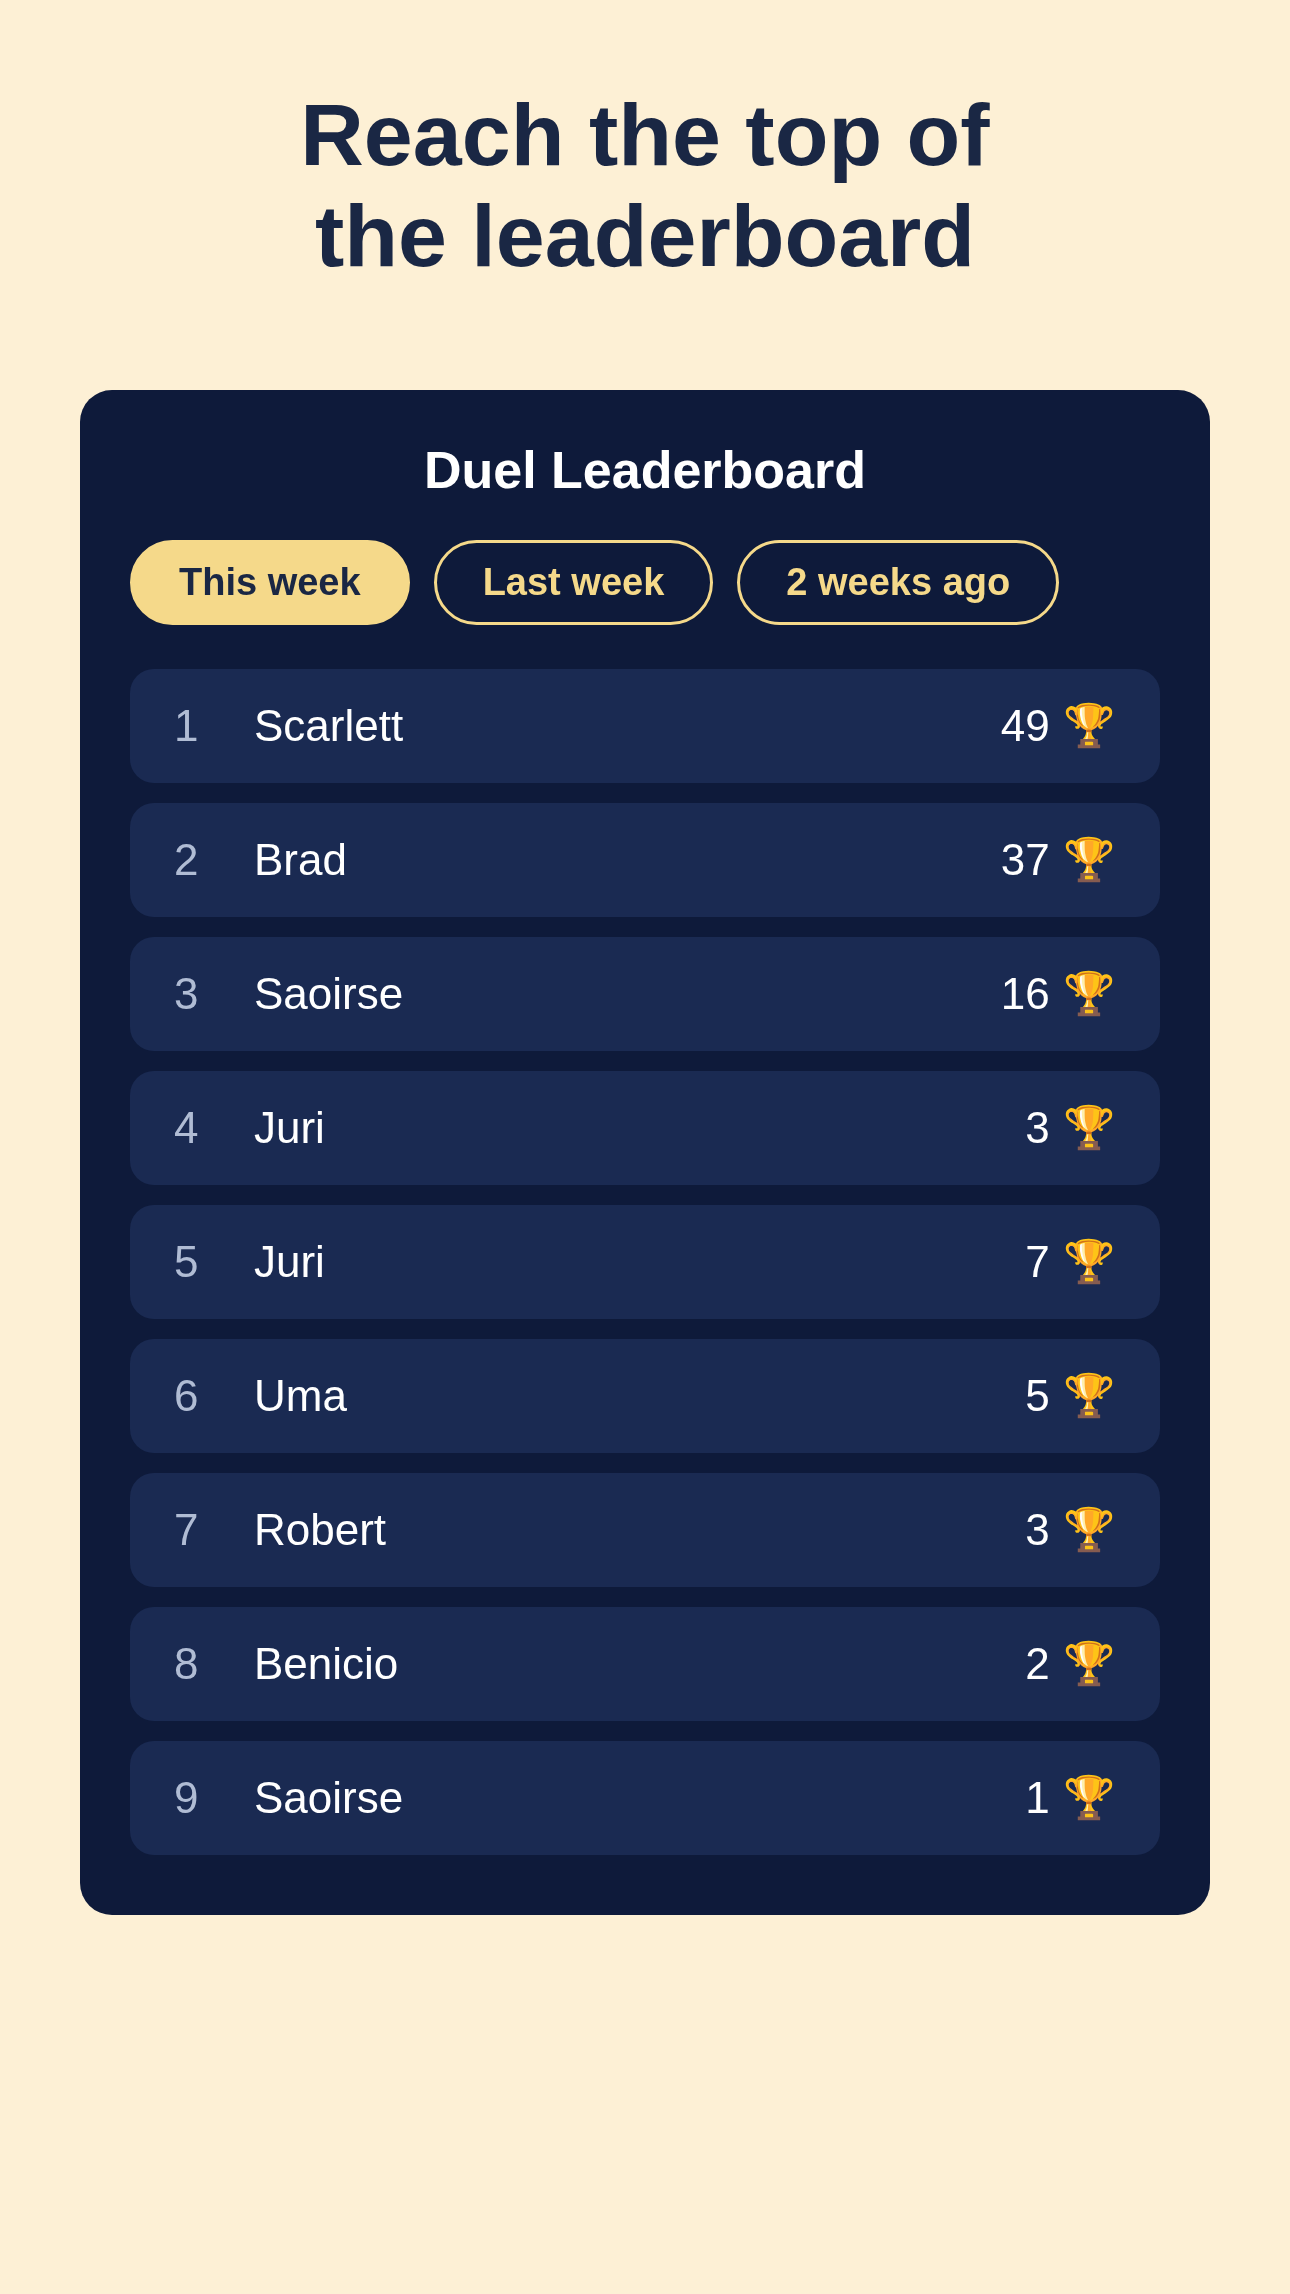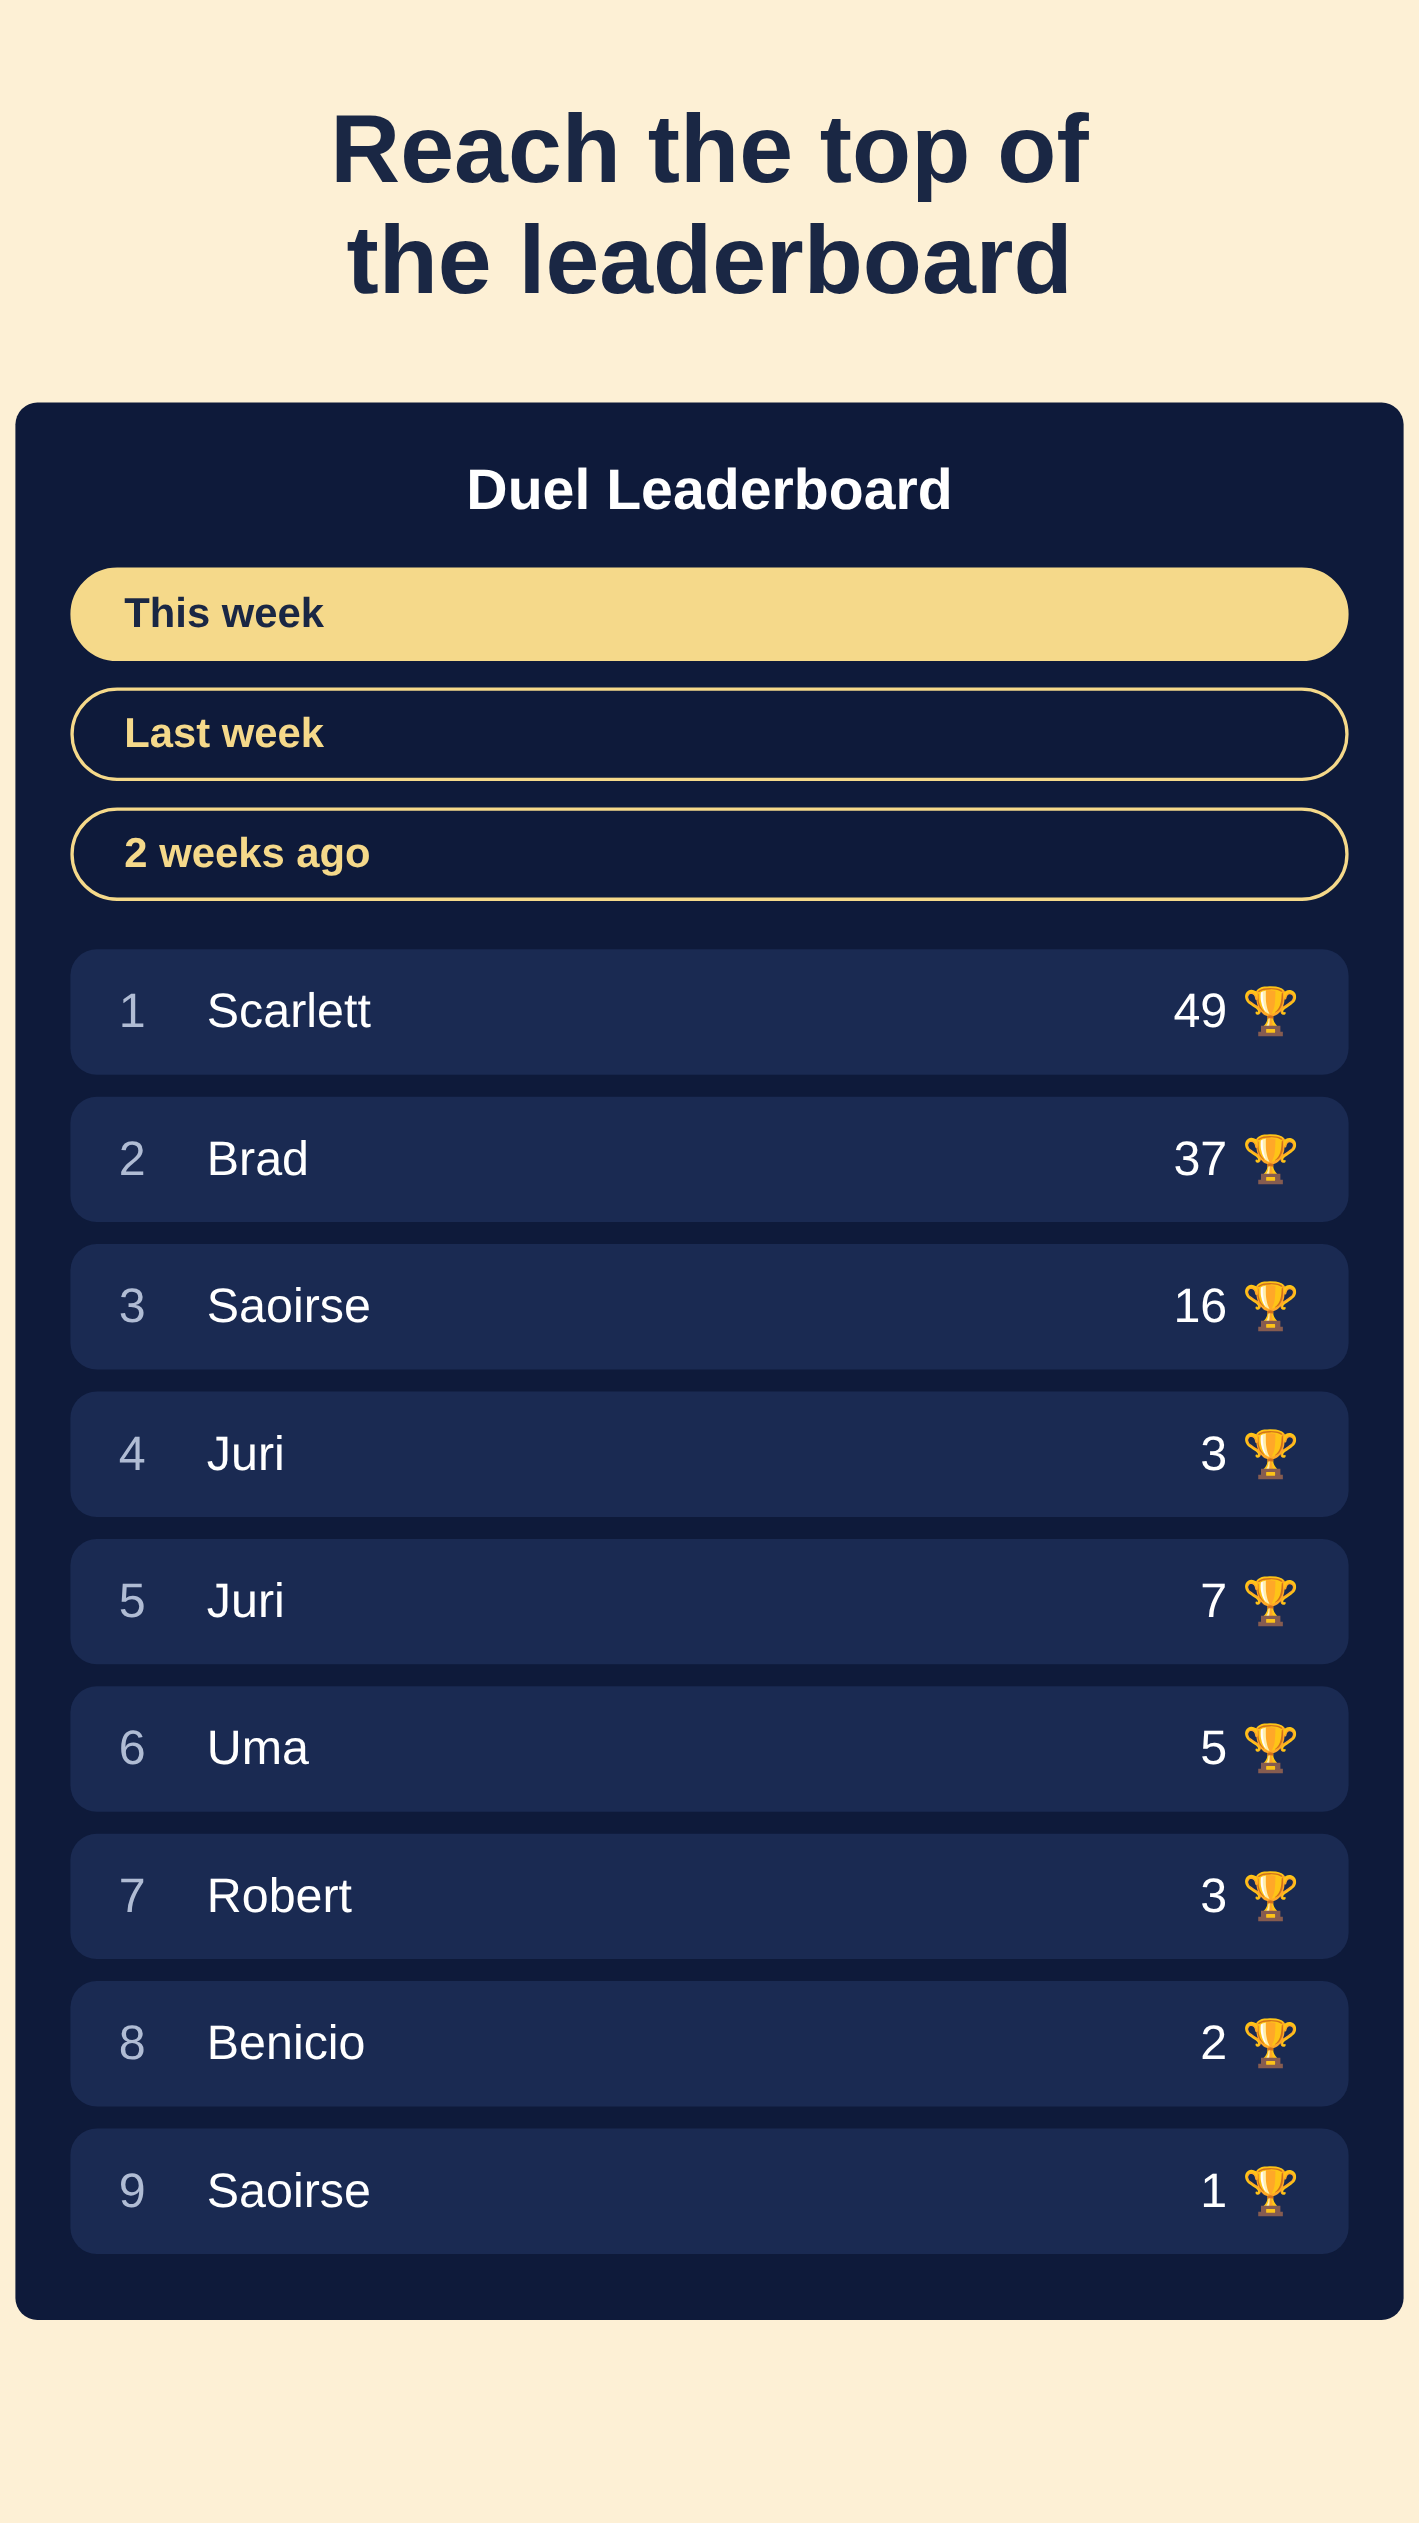--- a/index.html
+++ b/index.html
@@ -25,38 +25,38 @@
       font-size: 88px;
       font-weight: 700;
       line-height: 1.15;
       margin-top: 84px;
       margin-bottom: 80px;
       width: 780px;
     }
 
     .card {
       background-color: #0e1a3a;
-      border-radius: 20px;
-      width: 1262px;
+      border-radius: 32px;
+      width: 1130px;
       padding: 50px 50px 60px 50px;
+      margin-top: 24px;
     }
 
     .card-title {
       color: #ffffff;
       font-size: 52px;
       font-weight: 600;
       text-align: center;
       margin-bottom: 40px;
     }
 
     .tabs {
       display: flex;
       gap: 24px;
       margin-bottom: 44px;
-      flex-direction: column;
     }
 
     .tab {
       border-radius: 50px;
       padding: 18px 46px;
       font-size: 38px;
       font-weight: 600;
       cursor: pointer;
       border: 3px solid transparent;
     }

